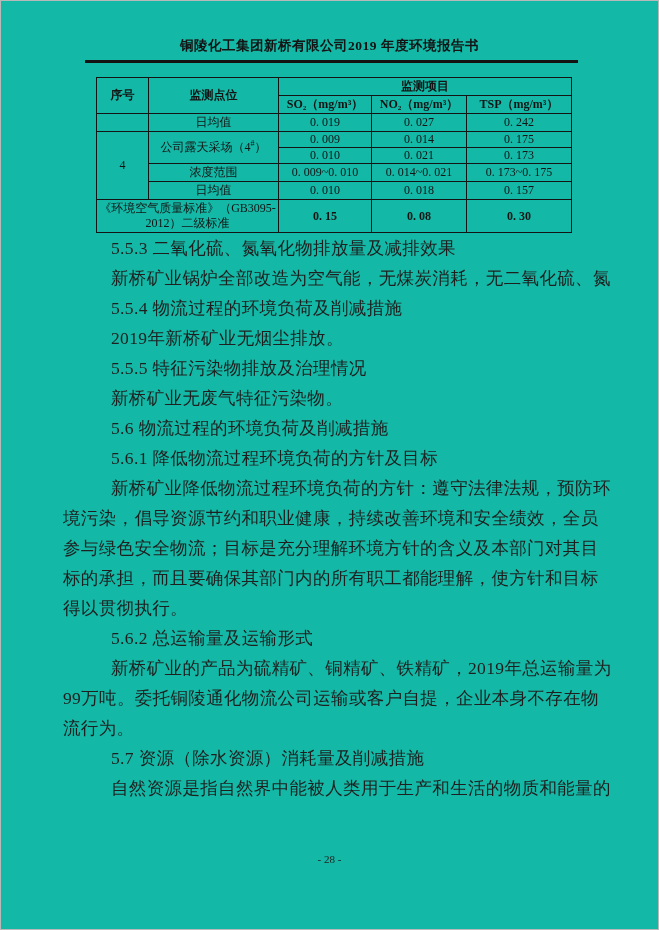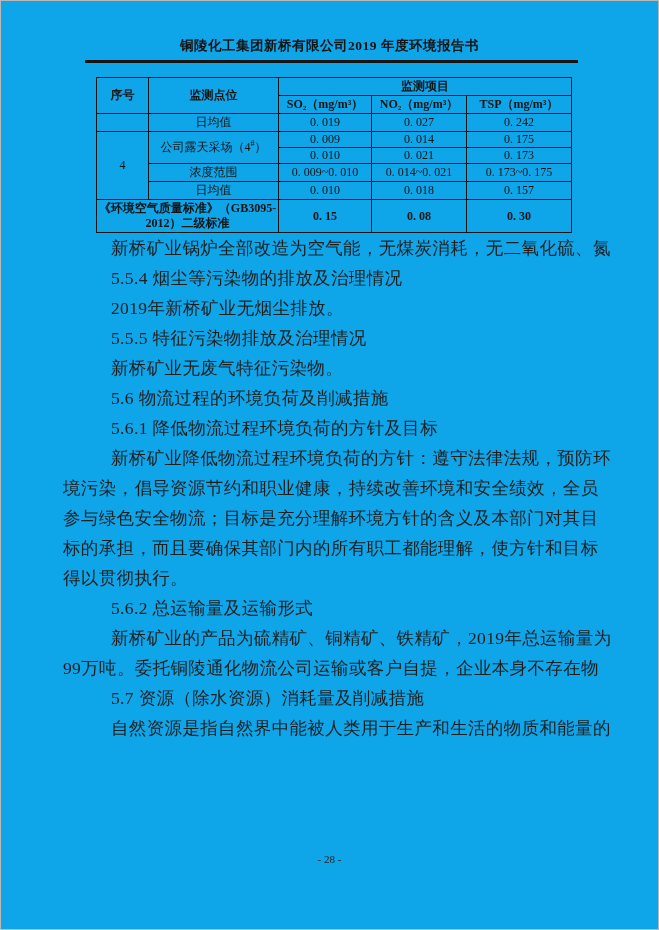--- a/index.html
+++ b/index.html
@@ -1,19 +1,19 @@
 <!DOCTYPE html>
 <html><head>
 <meta charset="utf-8">
 <style>
   html,body{margin:0;padding:0;background:#e8e8e8;}
   .page{
     position:relative;
     width:659px;height:930px;
-    background:#0ea5e9;
+    background:#14b8a6;
     border:1px solid #b9b9b9;
     box-sizing:border-box;
     font-family:"Liberation Serif","DejaVu Serif",serif;
     color:#1c1c1c;
     overflow:hidden;
   }
   
   .doc-title{
     position:absolute;top:36px;left:0;width:100%;
     text-align:center;
@@ -35,21 +35,21 @@
     text-align:center;vertical-align:middle;
     font-size:12px;padding:0;overflow:hidden;
     color:#141414;
   }
   .mon-table th{font-weight:bold;}
   .tr-h1{height:16px;}
   .tr-h2{height:17px;}
   .tr-d1{height:14px;}
   .tr-d{height:15px;}
   .tr-std{height:33px;}
-  .std-label{font-weight:bold;line-height:1.25;}
+  .std-label{font-weight:normal;line-height:1.25;}
   .std-label span{display:block;}
   .bold-val{font-weight:bold;}
   sup.mark{font-size:8px;line-height:0;vertical-align:super;}
   
   .body-text{
     position:absolute;left:62px;top:232px;width:536px;
   }
   .bl{
     height:30px;line-height:30px;
     font-size:17.5px;letter-spacing:0.35px;
@@ -126,34 +126,36 @@
           <span>2012）二级标准</span>
         </td>
         <td class="bold-val">0. 15</td>
         <td class="bold-val">0. 08</td>
         <td class="bold-val">0. 30</td>
       </tr>
     </tbody>
   </table>
 
   <div class="body-text">
+    <div class="bl ind">5.5.3 二氧化硫、氮氧化物排放量及减排效果</div>
     <div class="bl ind">新桥矿业锅炉全部改造为空气能，无煤炭消耗，无二氧化硫、氮</div>
-    <div class="bl ind">5.5.4 烟尘等污染物的排放及治理情况</div>
+    <div class="bl ind">5.5.4 物流过程的环境负荷及削减措施</div>
     <div class="bl ind">2019年新桥矿业无烟尘排放。</div>
     <div class="bl ind">5.5.5 特征污染物排放及治理情况</div>
     <div class="bl ind">新桥矿业无废气特征污染物。</div>
     <div class="bl ind">5.6 物流过程的环境负荷及削减措施</div>
     <div class="bl ind">5.6.1 降低物流过程环境负荷的方针及目标</div>
     <div class="bl ind">新桥矿业降低物流过程环境负荷的方针：遵守法律法规，预防环</div>
     <div class="bl">境污染，倡导资源节约和职业健康，持续改善环境和安全绩效，全员</div>
     <div class="bl">参与绿色安全物流；目标是充分理解环境方针的含义及本部门对其目</div>
     <div class="bl">标的承担，而且要确保其部门内的所有职工都能理解，使方针和目标</div>
     <div class="bl">得以贯彻执行。</div>
     <div class="bl ind">5.6.2 总运输量及运输形式</div>
     <div class="bl ind">新桥矿业的产品为硫精矿、铜精矿、铁精矿，2019年总运输量为</div>
     <div class="bl">99万吨。委托铜陵通化物流公司运输或客户自提，企业本身不存在物</div>
+    <div class="bl">流行为。</div>
     <div class="bl ind">5.7 资源（除水资源）消耗量及削减措施</div>
     <div class="bl ind">自然资源是指自然界中能被人类用于生产和生活的物质和能量的</div>
   </div>
 
   <div class="footer">- 28 -</div>
 
 </div>
 
 </body></html>

